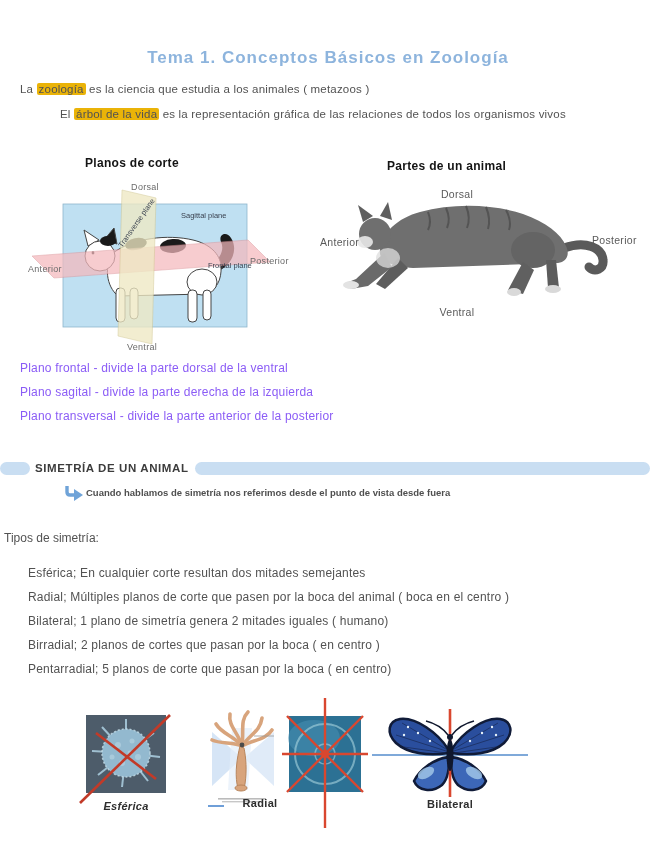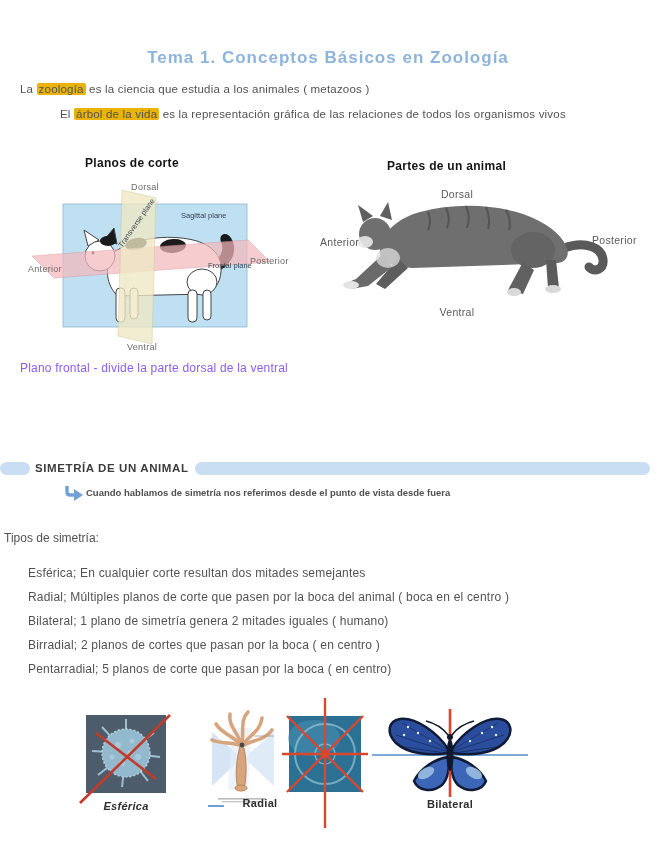--- a/index.html
+++ b/index.html
@@ -112,20 +112,22 @@
       <path d="M148,56 q5,12 1,22" stroke="#4b4b4b" stroke-width="2" fill="none" opacity="0.75"></path>
       <path d="M168,57 q5,12 2,22" stroke="#4b4b4b" stroke-width="2" fill="none" opacity="0.75"></path>
       <path d="M188,60 q6,11 3,20" stroke="#4b4b4b" stroke-width="2" fill="none" opacity="0.75"></path>
     </g>
     <text class="cat-label" x="2" y="96">Anterior</text>
     <text class="cat-label" x="274" y="94">Posterior</text>
     <text class="cat-label" x="139" y="166" text-anchor="middle">Ventral</text>
   </svg>
 
   <div class="abs plane-def" style="top:361px;">Plano frontal - divide la parte dorsal de la ventral</div>
+  <div class="abs plane-def" style="top:385px;">Plano sagital - divide la parte derecha de la izquierda</div>
+  <div class="abs plane-def" style="top:409px;">Plano transversal - divide la parte anterior de la posterior</div>
 
   <div class="abs section-band">
     <div class="pill pill-left"></div>
     <div class="section-title">SIMETRÍA DE UN ANIMAL</div>
     <div class="pill pill-right"></div>
   </div>
 
   <svg class="abs" style="top:485px;left:64px;" width="20" height="16" viewBox="0 0 20 16">
     <path d="M3,1 L3,7 Q3,10 6,10 L11,10" stroke="#6fa3d8" stroke-width="3.4" fill="none"></path>
     <polygon points="10,4 19,10 10,16" fill="#6fa3d8"></polygon>

